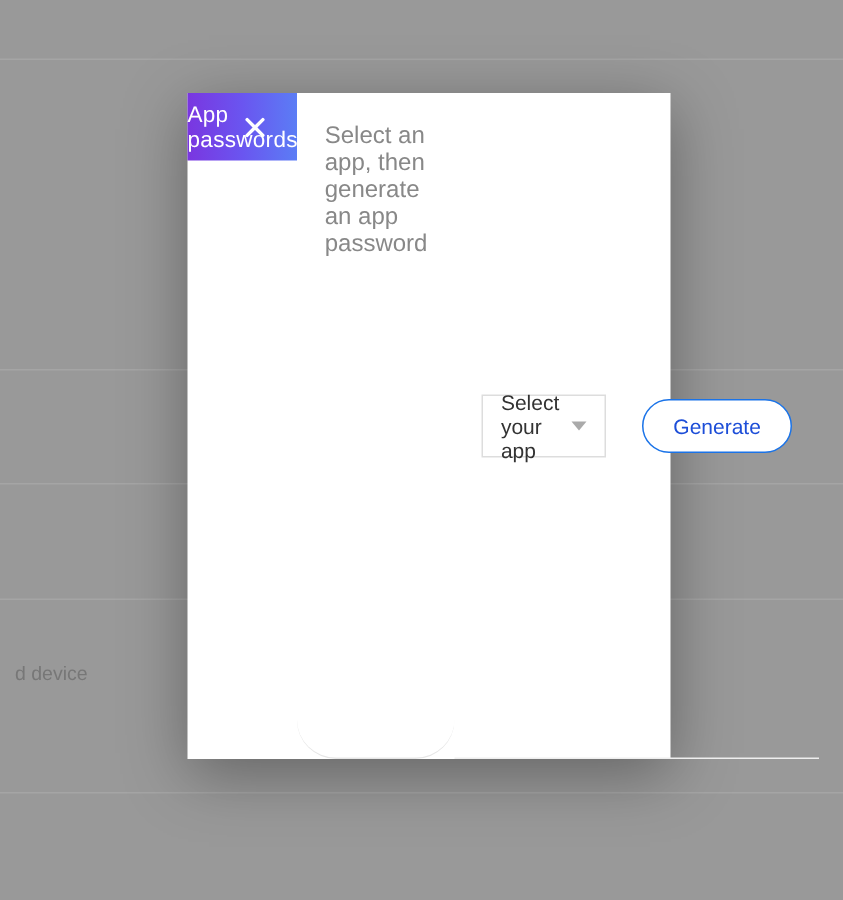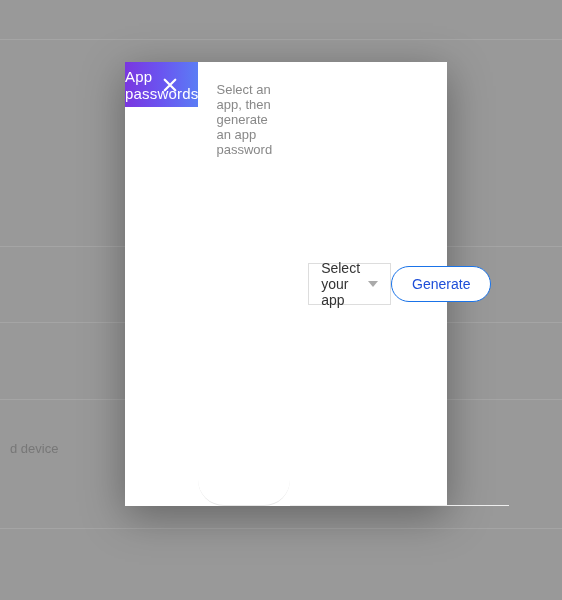--- a/index.html
+++ b/index.html
@@ -60,29 +60,30 @@
       width: 40px;
       display: flex;
       align-items: center;
       justify-content: center;
       cursor: pointer;
       color: #fff;
     }
     .close-btn svg { width: 18px; height: 18px; }
     .modal-sub {
       padding: 20px 18px 18px 18px;
-      font-size: 13px;
+      font-size: 16px;
       color: #888;
       border-bottom: 1px solid #e6e6e6;
       border-radius: 26px;
     }
     .modal-body {
       padding: 22px 18px;
       display: flex;
       align-items: center;
+      gap: 24px;
       border-bottom: 1px solid #eee;
     }
     .select-app {
       flex: 1;
       height: 42px;
       border: 1px solid #ddd;
       display: flex;
       align-items: center;
       justify-content: space-between;
       padding: 0 12px;

